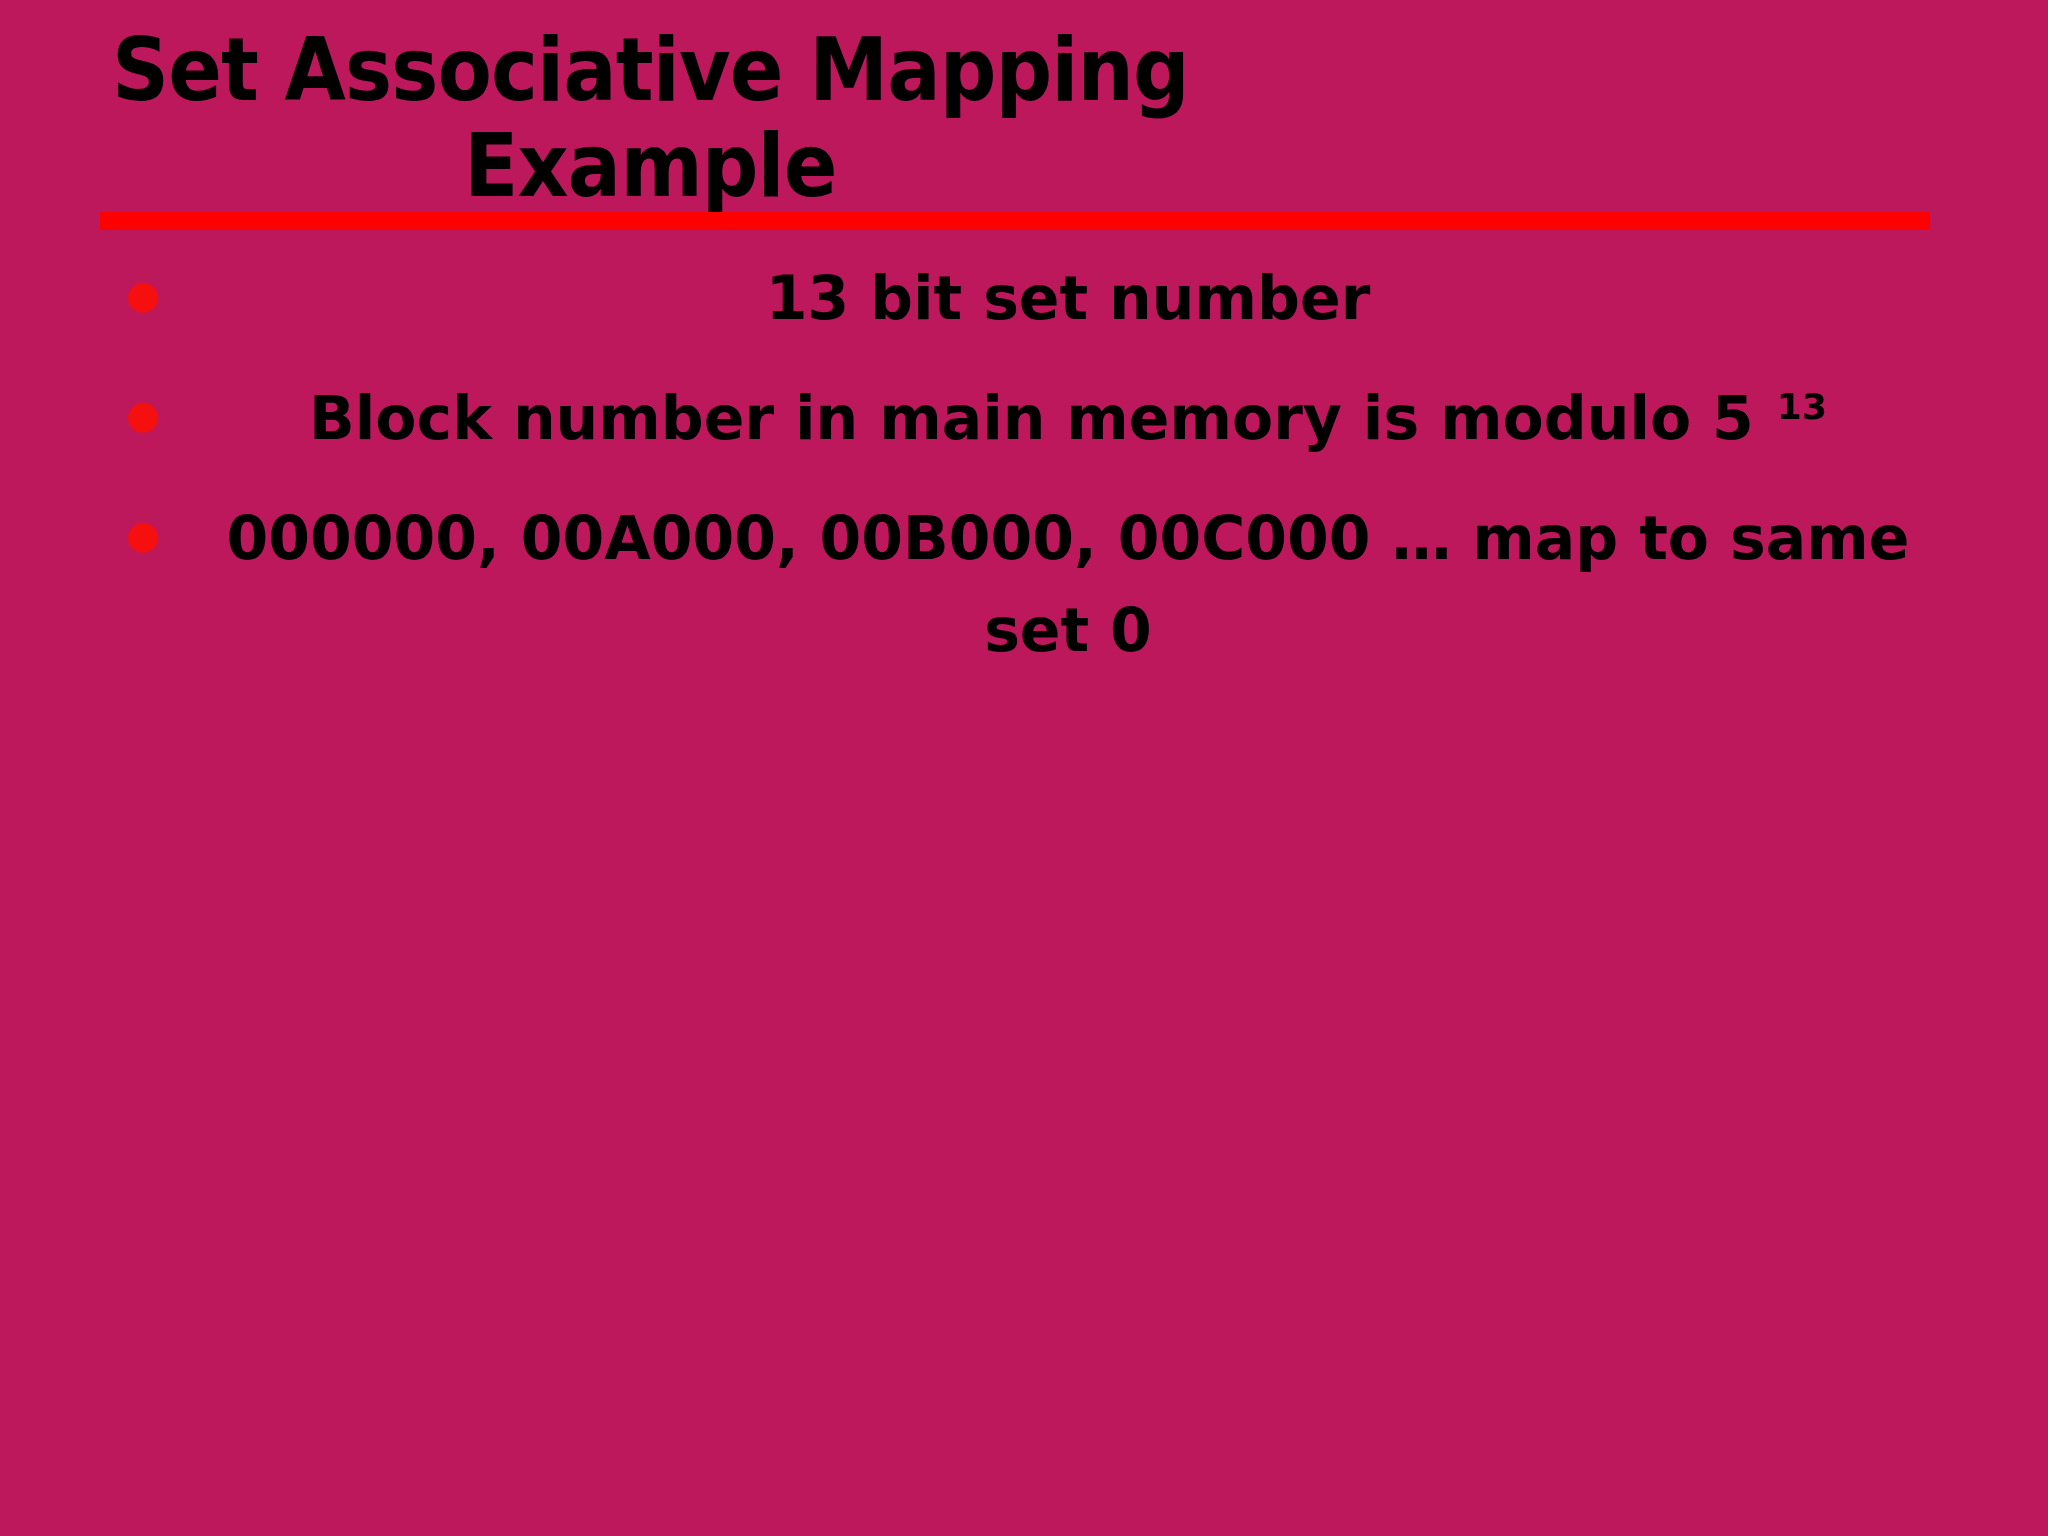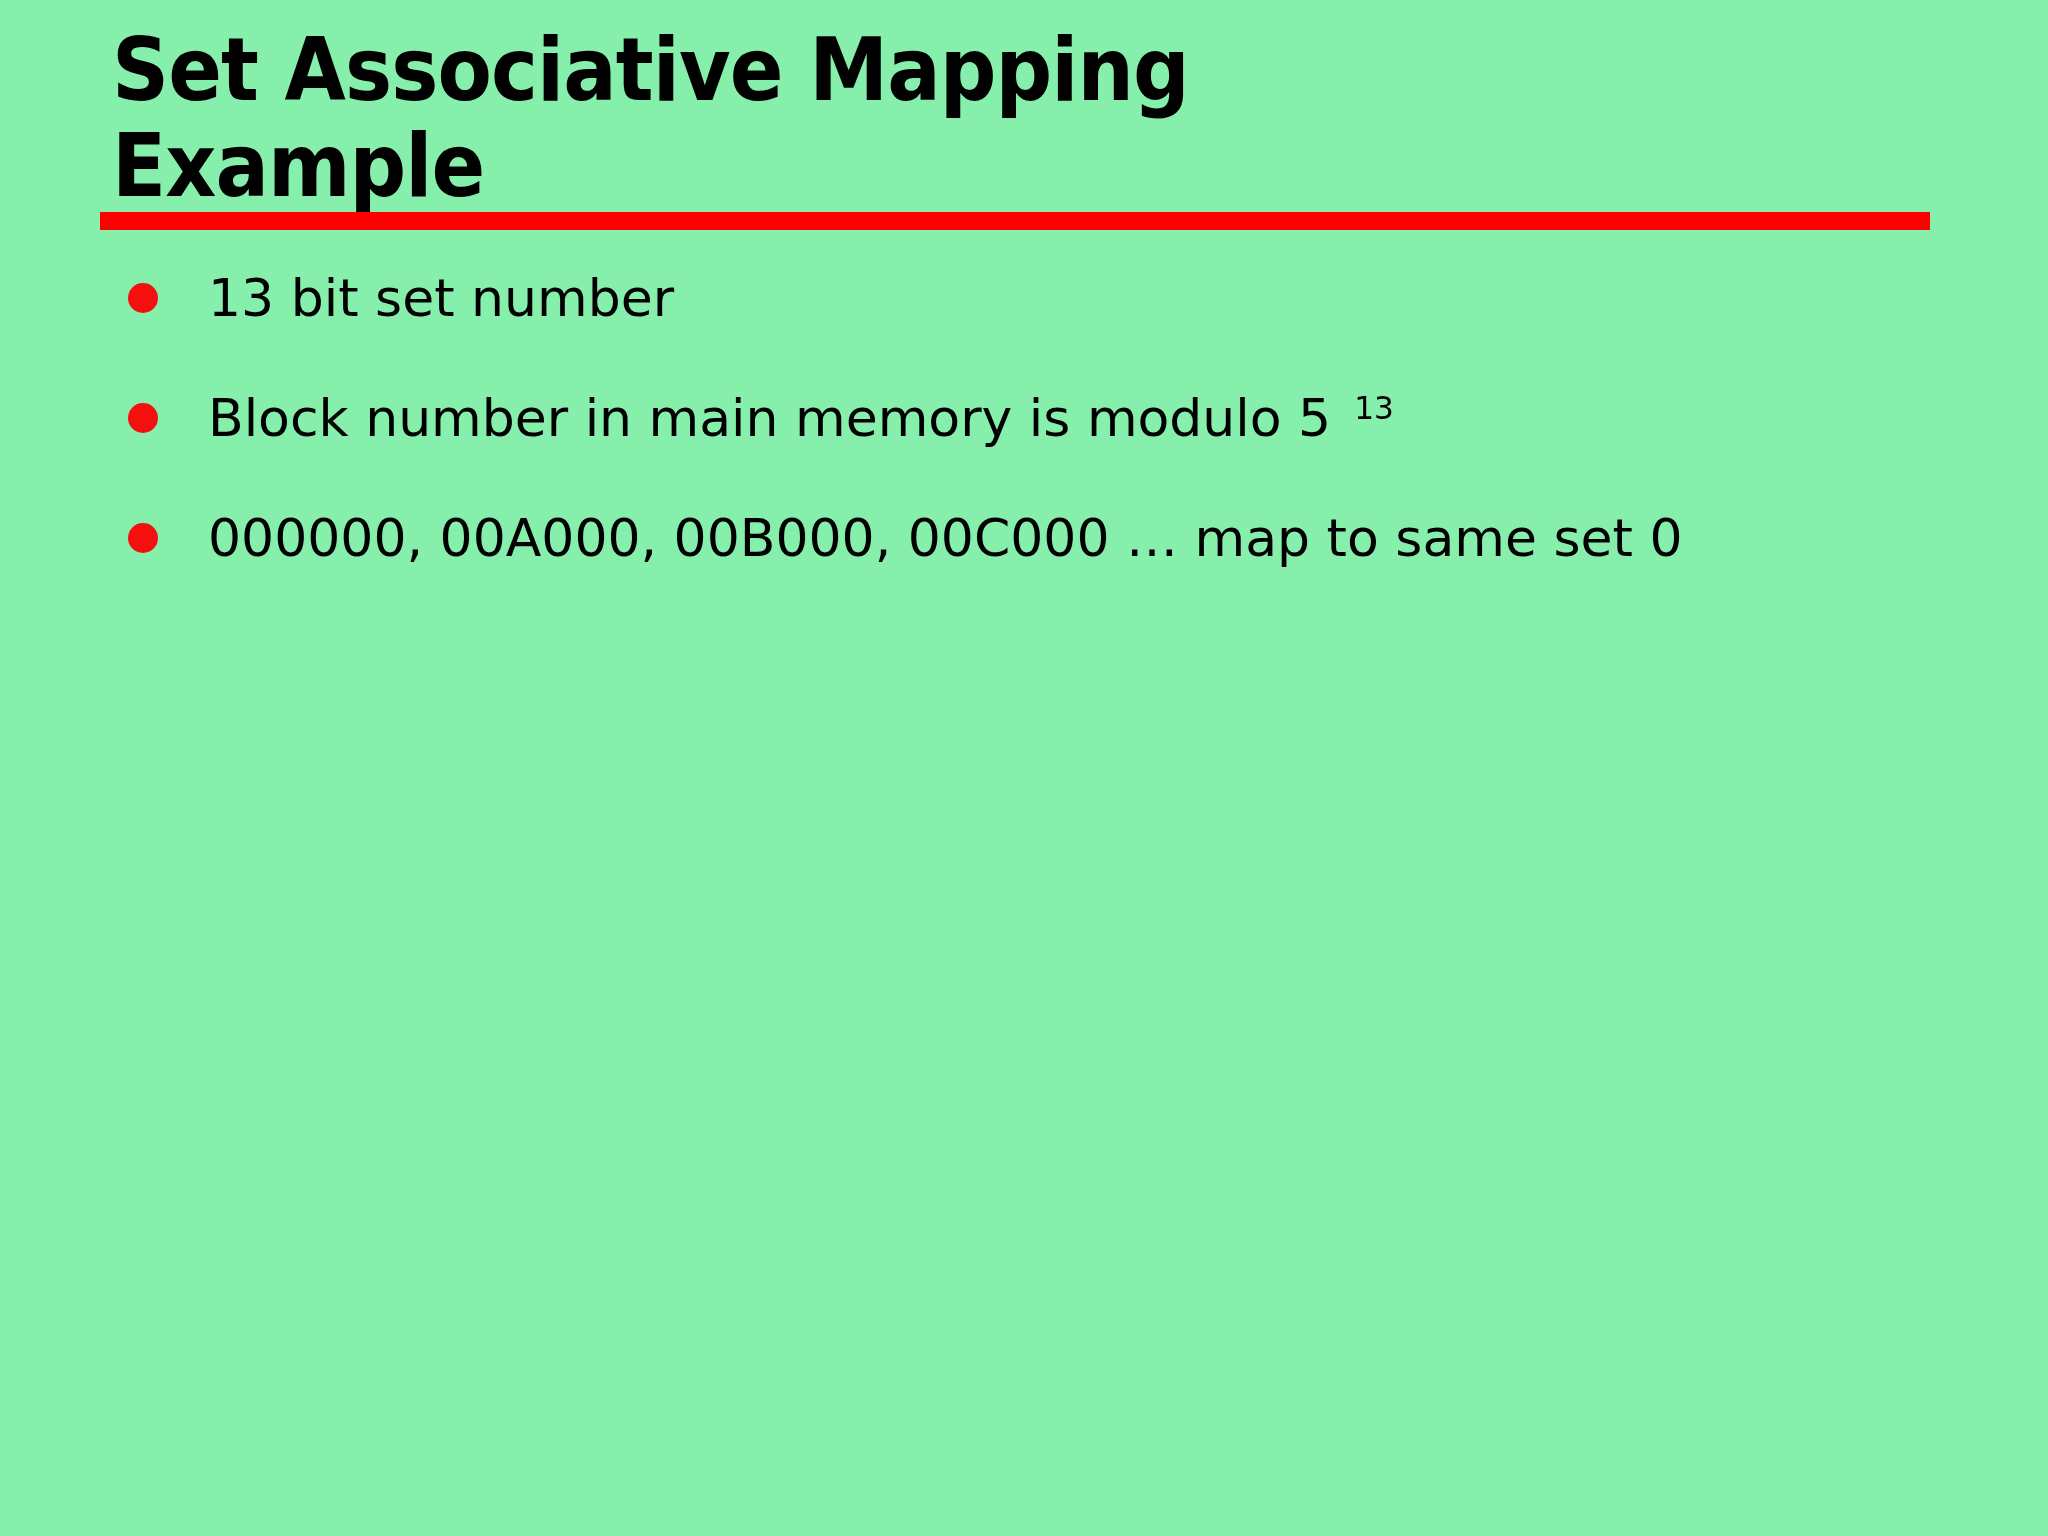--- a/index.html
+++ b/index.html
@@ -4,24 +4,25 @@
 <style>
   html, body {
     margin: 0;
     padding: 0;
     background: #ffffff;
   }
   .slide {
     position: relative;
     width: 2048px;
     height: 1536px;
-    background: #86efac;
+    background: #be185d;
     overflow: hidden;
     font-family: "DejaVu Sans", sans-serif;
     color: #000000;
+    text-align: center;
   }
   .title {
     position: absolute;
     left: 112px;
     top: 22px;
     font-size: 88px;
     font-weight: bold;
     line-height: 96px;
     letter-spacing: -1px;
     color: #000000;
@@ -35,23 +36,24 @@
     top: 212px;
     width: 1830px;
     height: 18px;
     background: #ff0000;
   }
   .body {
     position: absolute;
     left: 128px;
     top: 252px;
     width: 1800px;
-    font-size: 52px;
+    font-size: 60px;
     line-height: 92px;
     color: #000000;
+    font-weight: bold;
   }
   .bullet-item {
     display: flex;
     align-items: flex-start;
     margin: 0 0 28px 0;
   }
   .bullet-marker {
     flex: none;
     width: 30px;
     height: 30px;

